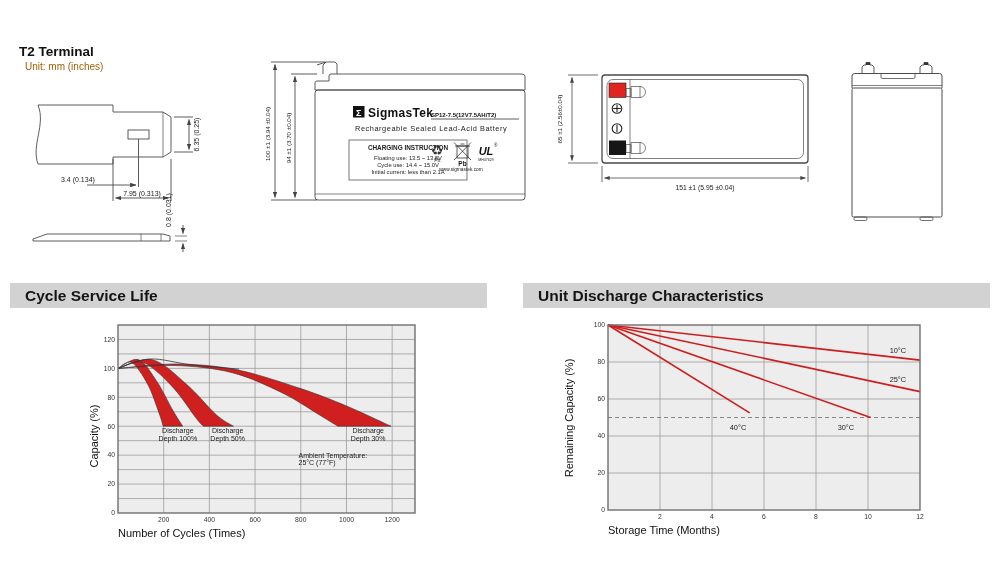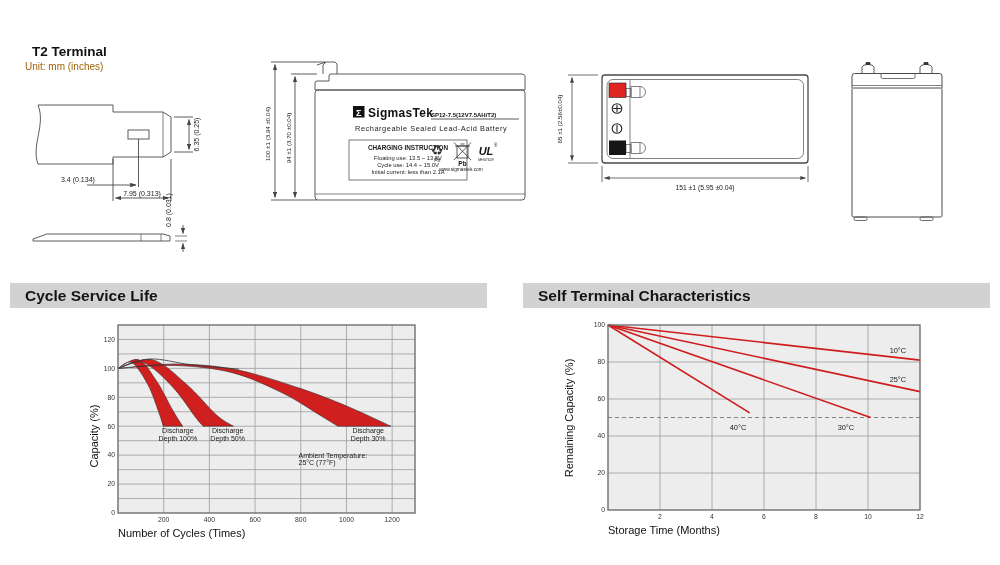--- a/index.html
+++ b/index.html
@@ -11,21 +11,21 @@
   .sub-reg{position:absolute;font-size:10px;color:#a16207;}
   .abs{position:absolute;}
   svg text{font-family:"Liberation Sans",sans-serif;}
 </style>
 </head>
 <body>
 
 <div class="page">
 
 
-  <div class="sub-bold" style="left:32px;top:44px;">T2 Terminal</div>
+  <div class="sub-bold" style="left:19px;top:44px;">T2 Terminal</div>
   <div class="sub-reg" style="left:25px;top:61px;">Unit: mm (inches)</div>
 
   <svg class="abs" style="left:25px;top:88px;" width="215" height="165" viewBox="0 0 215 165">
     <defs>
       <marker id="ma" markerWidth="7" markerHeight="5" refX="6.5" refY="2.5" orient="auto-start-reverse">
         <path d="M0,0L7,2.5L0,5Z" fill="#444"></path>
       </marker>
     </defs>
     <g stroke="#4a4a4a" stroke-width="0.9" fill="none">
       <path d="M13,17 H88 V24 H138 L146,29 V64 L138,69 H88 V76 H13 C6,57 21,37 13,17 Z"></path>
@@ -150,21 +150,21 @@
       <path d="M17,15.5 V9 L19,7 H21 V4.5 H25 V7 H27 L29,9 V15.5" stroke-width="0.9"></path>
       <path d="M75,15.5 V9 L77,7 H79 V4.5 H83 V7 H85 L87,9 V15.5" stroke-width="0.9"></path>
       <rect x="9" y="159" width="13" height="3.5" rx="1.5" stroke-width="0.8"></rect>
       <rect x="75" y="159" width="13" height="3.5" rx="1.5" stroke-width="0.8"></rect>
     </g>
     <rect x="21" y="4.5" width="4" height="2.5" fill="#333"></rect>
     <rect x="79" y="4.5" width="4" height="2.5" fill="#333"></rect>
   </svg>
 
   <div class="hbar" style="left:10px;top:283px;width:477px;height:25px;line-height:25px;font-size:15.5px;">Cycle Service Life</div>
-  <div class="hbar" style="left:523px;top:283px;width:467px;height:25px;line-height:25px;font-size:15.5px;">Self Terminal Characteristics</div>
+  <div class="hbar" style="left:523px;top:283px;width:467px;height:25px;line-height:25px;font-size:15.5px;">Unit Discharge Characteristics</div>
 
   <svg class="abs" style="left:88px;top:318px;" width="400" height="245" viewBox="0 0 400 245">
     <g id="plot1">
         <rect x="30" y="7" width="297" height="188" fill="#ededed"></rect>
         <line x1="30" x2="327" y1="180.53846153846155" y2="180.53846153846155" stroke="#9c9c9c" stroke-width="0.8"></line>
         <line x1="30" x2="327" y1="166.07692307692307" y2="166.07692307692307" stroke="#9c9c9c" stroke-width="0.8"></line>
         <line x1="30" x2="327" y1="151.6153846153846" y2="151.6153846153846" stroke="#9c9c9c" stroke-width="0.8"></line>
         <line x1="30" x2="327" y1="137.15384615384616" y2="137.15384615384616" stroke="#9c9c9c" stroke-width="0.8"></line>
         <line x1="30" x2="327" y1="122.6923076923077" y2="122.6923076923077" stroke="#9c9c9c" stroke-width="0.8"></line>
         <line x1="30" x2="327" y1="108.23076923076923" y2="108.23076923076923" stroke="#9c9c9c" stroke-width="0.8"></line>

